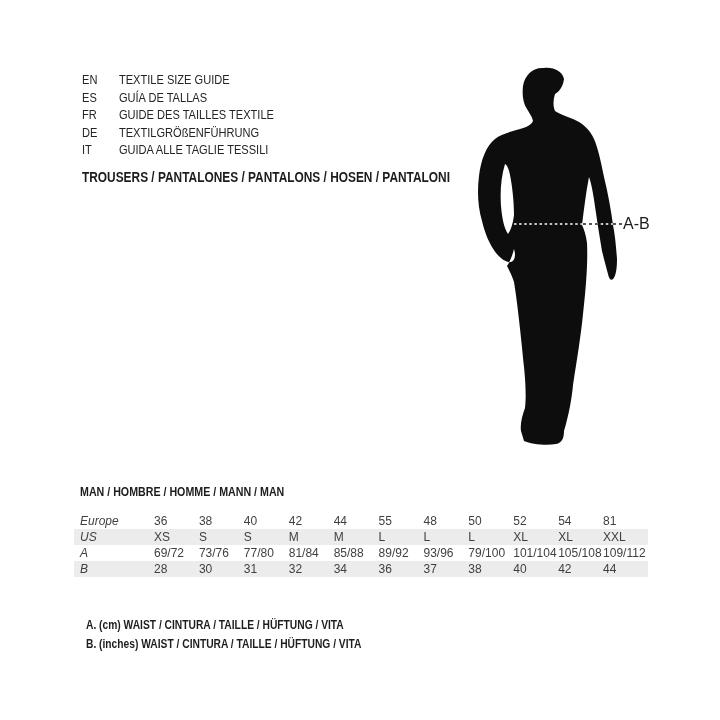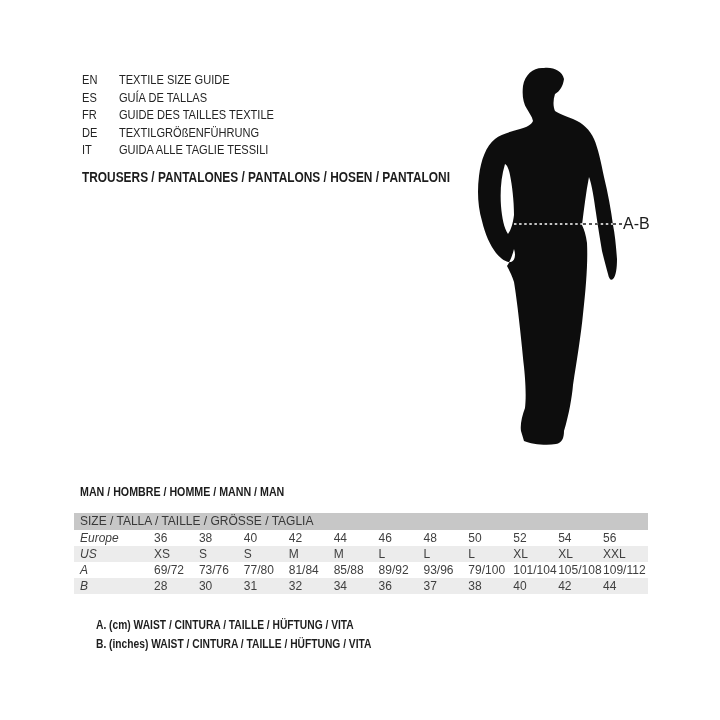--- a/index.html
+++ b/index.html
@@ -20,21 +20,21 @@
   
   #gender-line{position:absolute;left:80px;top:484px;font-size:13px;font-weight:bold;color:#1c1c1c;line-height:16px;}
   
   #size-table{position:absolute;left:74px;top:513px;width:574px;font-size:12px;color:#3f3f3f;}
   #size-table-header{height:17px;line-height:17px;background:var(--header-bg,#c7c7c7);padding-left:6px;box-sizing:border-box;color:#383838;}
   .trow{display:grid;grid-template-columns:80px repeat(11,1fr);height:16px;line-height:16px;align-items:center;}
   .trow:nth-child(even){background:var(--alt-row-bg,#ececec);}
   .trow .rlabel{padding-left:6px;text-align:left;font-style:italic;}
   .trow .tcell{white-space:nowrap;}
   
-  #footnotes{position:absolute;left:96px;top:616px;}
+  #footnotes{position:absolute;left:86px;top:616px;}
   .footnote{height:18.5px;line-height:18.5px;font-size:12.5px;font-weight:bold;color:#1e1e1e;}
 </style>
 </head>
 <body>
 
 <div id="canvas">
 
   <svg id="figure-svg" viewBox="0 0 720 720" xmlns="http://www.w3.org/2000/svg" aria-hidden="true">
     <defs>
       <clipPath id="sil-clip">
@@ -56,35 +56,34 @@
       <div class="lang-row cond"><span class="lang-code">IT</span><span>GUIDA ALLE TAGLIE TESSILI</span></div>
     </div>
 
   <div id="category-line" class="cond">TROUSERS / PANTALONES / PANTALONS / HOSEN / PANTALONI</div>
 
   <div id="measure-label">A-B</div>
 
   <div id="gender-line" class="cond">MAN / HOMBRE / HOMME / MANN / MAN</div>
 
   <div id="size-table">
-    <div id="size-table-header">SIZE / TALLA / TAILLE / GRÖSSE / TAGLIA</div>
     <div id="size-table-body">
         <div class="trow">
           <div class="rlabel">Europe</div>
           <div class="tcell">36</div>
           <div class="tcell">38</div>
           <div class="tcell">40</div>
           <div class="tcell">42</div>
           <div class="tcell">44</div>
-          <div class="tcell">46</div>
+          <div class="tcell">55</div>
           <div class="tcell">48</div>
           <div class="tcell">50</div>
           <div class="tcell">52</div>
           <div class="tcell">54</div>
-          <div class="tcell">56</div>
+          <div class="tcell">81</div>
         </div>
         <div class="trow">
           <div class="rlabel">US</div>
           <div class="tcell">XS</div>
           <div class="tcell">S</div>
           <div class="tcell">S</div>
           <div class="tcell">M</div>
           <div class="tcell">M</div>
           <div class="tcell">L</div>
           <div class="tcell">L</div>

